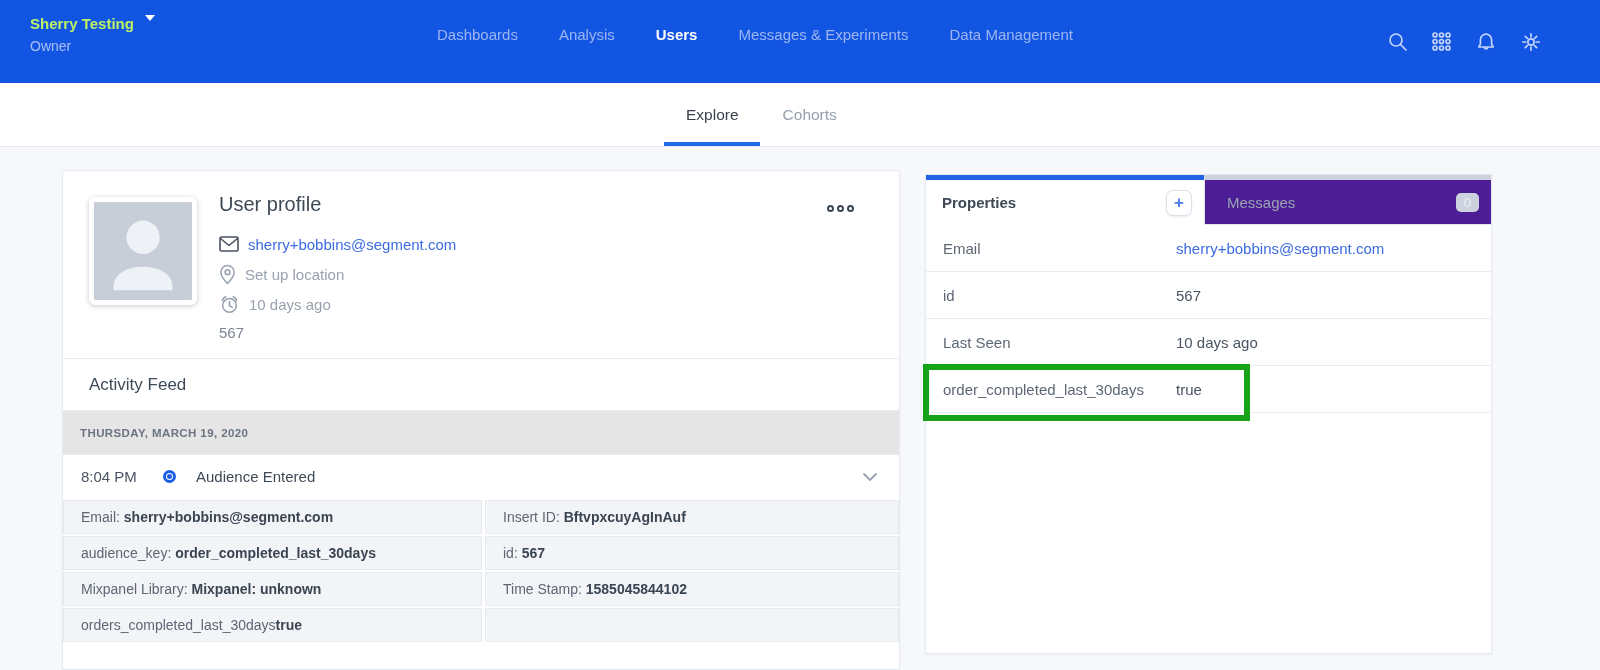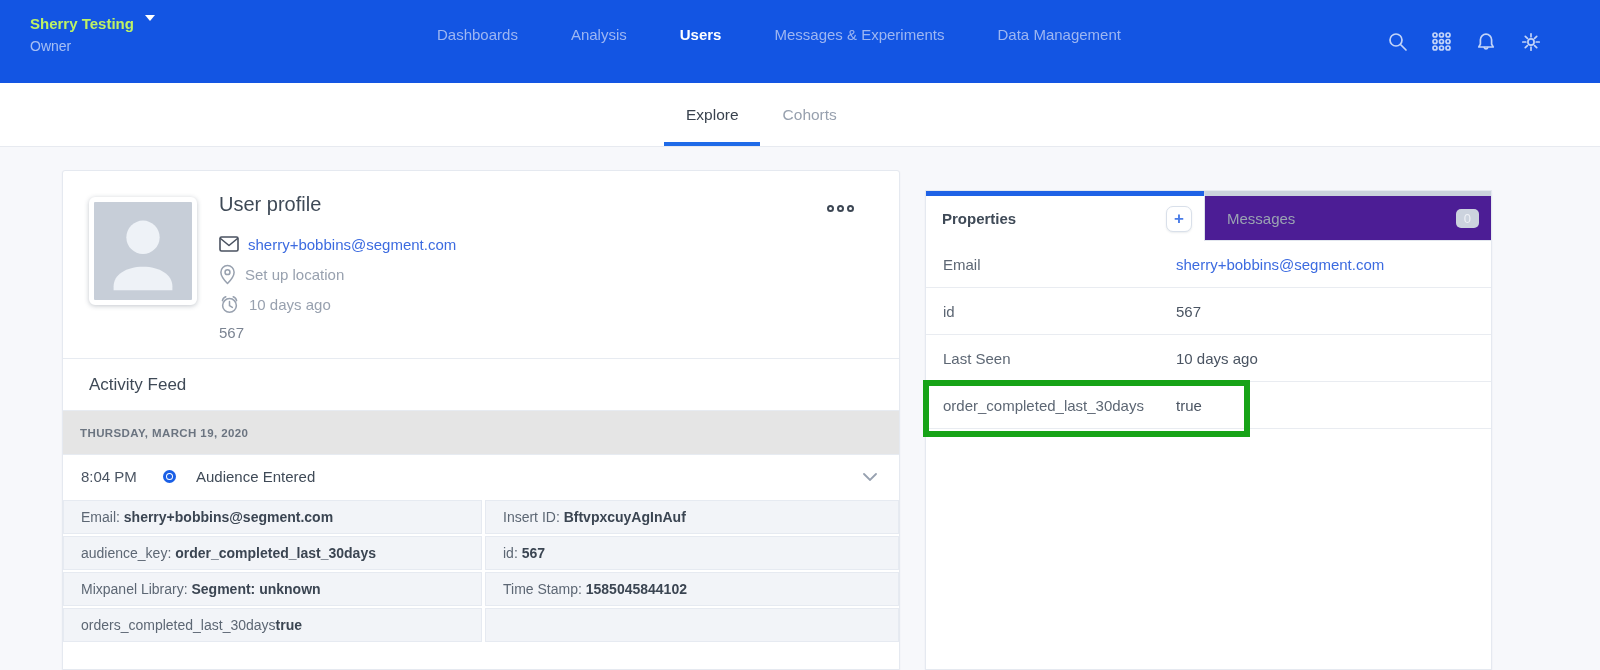--- a/index.html
+++ b/index.html
@@ -5,21 +5,21 @@
   * { box-sizing: border-box; margin: 0; padding: 0; }
   body { font-family: "Liberation Sans", sans-serif; background: #f7f8fb; }
   .page { position: relative; width: 1600px; height: 670px; background: #f7f8fb; overflow: hidden; }
 
   
   .topbar { position: absolute; left: 0; top: 0; width: 100%; height: 83px; background: #1355e3; }
   .ws { position: absolute; left: 30px; top: 15px; cursor: pointer; }
   .ws-name { display: flex; align-items: flex-start; gap: 11px; color: #bef264; font-size: 15px; font-weight: bold; }
   .caret { width: 0; height: 0; border-left: 5px solid transparent; border-right: 5px solid transparent; border-top: 6px solid #fff; }
   .ws-role { margin-top: 6px; color: rgba(255,255,255,.62); font-size: 14px; }
-  .nav { position: absolute; left: 437px; top: 0; height: 69px; display: flex; gap: 53px; align-items: center; }
+  .nav { position: absolute; left: 437px; top: 0; height: 69px; display: flex; gap: 41px; align-items: center; }
   .nav-item { font-size: 15px; color: #9db6f2; cursor: pointer; white-space: nowrap; }
   .nav-item.active { color: #ffffff; font-weight: bold; }
   .top-icons { position: absolute; right: 58px; top: 0; height: 83px; display: flex; gap: 23px; align-items: center; }
   .top-icons svg { stroke: #c3d4f8; fill: none; stroke-width: 1.7; stroke-linecap: round; stroke-linejoin: round; cursor: pointer; }
 
   
   .subnav { position: absolute; left: 0; top: 83px; width: 100%; height: 64px; background: #fff; border-bottom: 1px solid #e7eaf0; }
   .subtabs { position: absolute; left: 686px; top: 0; height: 100%; display: flex; gap: 44px; }
   .subtab { position: relative; height: 100%; display: flex; align-items: center; font-size: 15.5px; color: #97a0ae; cursor: pointer; }
   .subtab.active { color: #39424e; text-align: center; }
@@ -45,21 +45,21 @@
   .event-time { width: 82px; font-size: 15px; color: #4a5462; }
   .event-dot { width: 13px; height: 13px; border: 3px solid #1a5fe6; border-radius: 50%; background: #fff; display: flex; align-items: center; justify-content: center; }
   .event-dot i { display: block; width: 5px; height: 5px; background: #1a5fe6; border-radius: 50%; }
   .event-name { margin-left: 20px; font-size: 15px; color: #3f4a57; }
   .event-chevron { position: absolute; right: 22px; top: 18px; }
   .event-table { display: grid; grid-template-columns: 419px 1fr; gap: 2px 3px; padding-top: 2px; background: #fff; }
   .cell { background: #f2f4f8; border: 1px solid #e6eaf1; height: 34px; line-height: 32px; padding: 0 17px; font-size: 14px; color: #5d6774; overflow: hidden; white-space: nowrap; }
   .cell b { color: #3b4552; }
 
   
-  .card-right { position: absolute; left: 925px; top: 190px; width: 567px; height: 480px; }
+  .card-right { position: absolute; left: 925px; top: 174px; width: 567px; height: 480px; }
   .pc-tabs { display: flex; height: 50px; }
   .pc-tab-props { width: 278px; border-top: 5px solid #1f62e6; background: #fff; display: flex; align-items: center; justify-content: space-between; padding: 0 12px 0 16px; font-size: 15px; font-weight: bold; color: #3f4a57; cursor: pointer; }
   .add-btn { width: 26px; height: 26px; border: 1px solid #d9e0ea; border-radius: 7px; background: #fff; color: #4a7ce8; font-size: 17px; line-height: 23px; text-align: center; box-shadow: 0 1px 2px rgba(50,65,90,.10); cursor: pointer; font-weight: bold; }
   .pc-tab-msgs { flex: 1; background: #4c1d95; border-top: 5px solid #cbd2dd; border-bottom: 1px solid #e2e6ee; border-left: 1px solid #dde2ea; display: flex; align-items: center; justify-content: space-between; padding: 0 12px 0 22px; font-size: 15px; color: #9aa3b2; cursor: pointer; }
   .badge { background: #ccd3de; color: #eef1f6; font-size: 13px; border-radius: 5px; padding: 2px 8px; }
   .pc-row { height: 47px; display: flex; align-items: center; padding-left: 17px; border-bottom: 1px solid #e9ecf1; }
   .pc-row:last-child { border-bottom: none; }
   .pc-key { width: 233px; font-size: 15px; color: #5d6774; }
   .pc-val { font-size: 15px; color: #4a5462; }
   .pc-val.link { color: #3c6be0; cursor: pointer; }
@@ -177,21 +177,21 @@
       <svg class="event-chevron" width="14" height="8" viewBox="0 0 14 8" fill="none" stroke="#97a1b0" stroke-width="1.8" stroke-linecap="round">
           <polyline points="1,1 7,7 13,1"></polyline>
         </svg>
     </div>
 
     <div class="event-table">
       <div class="cell"><span>Email: </span><b>sherry+bobbins@segment.com</b></div>
       <div class="cell"><span>Insert ID: </span><b>BftvpxcuyAgInAuf</b></div>
       <div class="cell"><span>audience_key: </span><b>order_completed_last_30days</b></div>
       <div class="cell"><span>id: </span><b>567</b></div>
-      <div class="cell"><span>Mixpanel Library: </span><b>Segment: unknown</b></div>
+      <div class="cell"><span>Mixpanel Library: </span><b>Mixpanel: unknown</b></div>
       <div class="cell"><span>Time Stamp: </span><b>1585045844102</b></div>
       <div class="cell"><span>orders_completed_last_30days</span><b>true</b></div>
       <div class="cell"><span></span><b></b></div>
     </div>
   </div>
 
   <div class="card card-right" style="position:absolute;">
     <div class="pc-tabs">
       <div class="pc-tab-props">
         <span>Properties</span>

